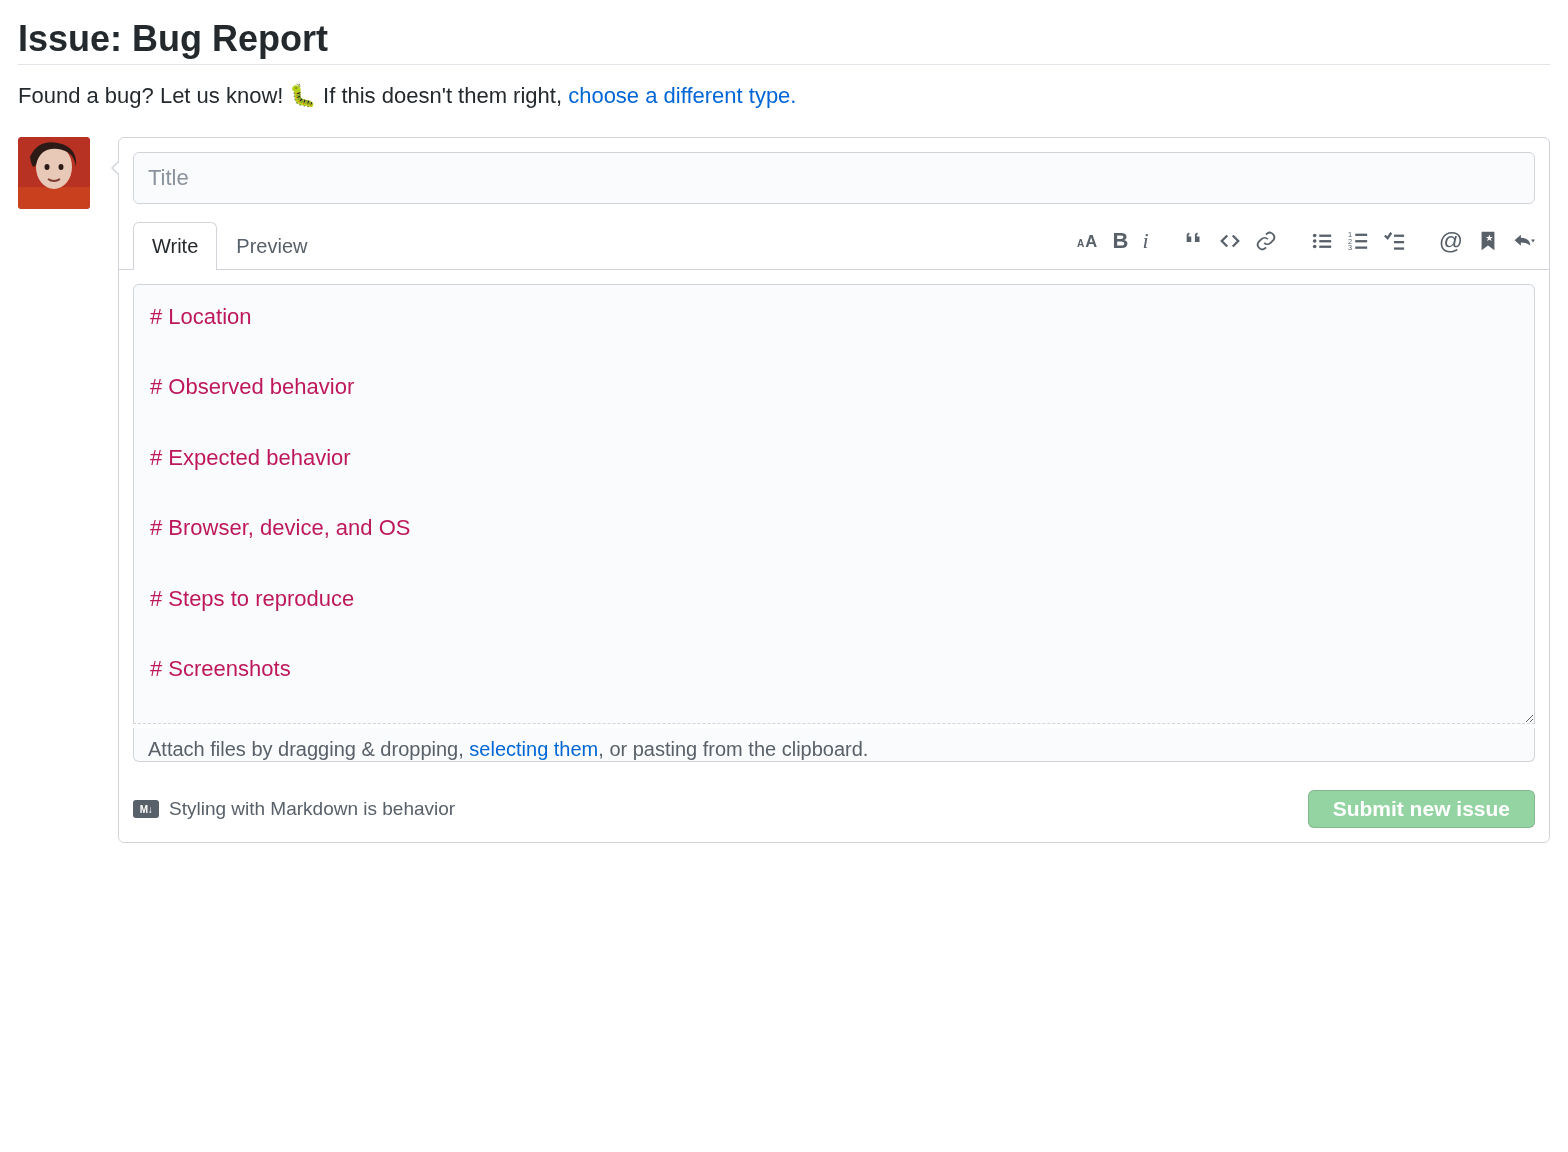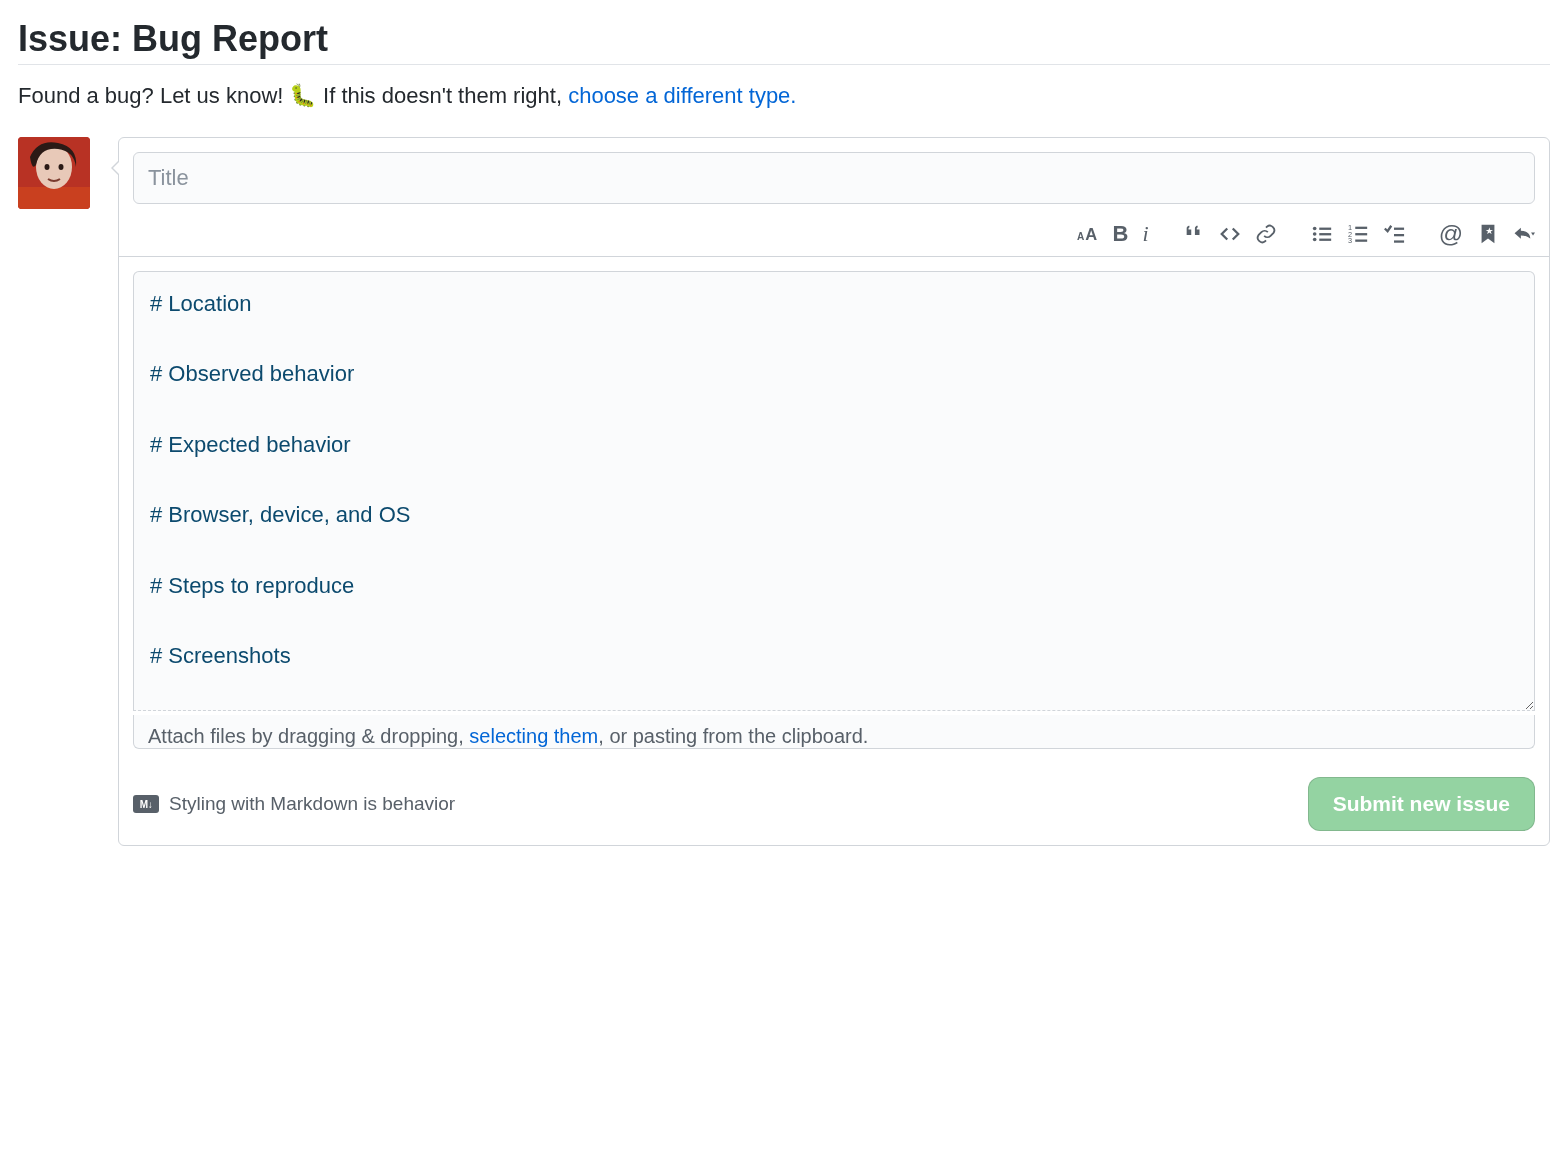--- a/index.html
+++ b/index.html
@@ -112,21 +112,21 @@
     font-family: inherit;
     font-size: 22px;
     line-height: 1.6;
     padding: 14px 16px;
     background: #fafbfc;
     border: 1px solid #d1d5da;
     border-top-left-radius: 6px;
     border-top-right-radius: 6px;
     border-bottom: 1px dashed #d1d5da;
     resize: vertical;
-    color: #0c4a6e;
+    color: #be185d;
   }
   .attach-hint {
     border: 1px solid #d1d5da;
     border-top: none;
     border-bottom-left-radius: 6px;
     border-bottom-right-radius: 6px;
     padding: 10px 14px 0 14px;
     font-size: 20px;
     color: #586069;
     background: #fafbfc;
@@ -148,22 +148,22 @@
     font-size: 10px; font-weight: 700;
     letter-spacing: -0.5px;
   }
   .submit-btn {
     margin-left: auto;
     font-size: 21px;
     font-weight: 600;
     color: #fff;
     background: #94d3a2;
     border: 1px solid rgba(27,31,35,0.15);
-    border-radius: 12px;
-    padding: 14px 24px;
+    border-radius: 6px;
+    padding: 6px 24px;
     cursor: pointer;
   }
 </style>
 </head>
 <body>
 
 <h1 class="page-title">Issue: Bug Report</h1>
 
 <p class="intro">
   <span>Found a bug? Let us know! </span><span>🐛</span><span>   If this doesn't them right, </span><a href="#">choose a different type.</a>
@@ -181,20 +181,24 @@
       <path d="M30 42 Q36 46 42 42" stroke="#7a3b2e" stroke-width="2" fill="none"></path>
     </svg>
   </div>
 
   <div class="comment-box">
     <div class="title-wrap">
       <input class="title-input" type="text" placeholder="Title" style="">
     </div>
 
     <div class="tabs-row">
+      <div class="tabs">
+        <div class="tab active">Write</div>
+        <div class="tab">Preview</div>
+      </div>
 
       <div class="toolbar">
         <div class="tool-group">
           <span class="tool-btn" title="Text size">
             <svg viewBox="0 0 24 24" fill="currentColor">
                 <text x="0" y="18" font-size="11" font-weight="700">A</text>
                 <text x="9" y="18" font-size="18" font-weight="700">A</text>
               </svg>
           </span>
           <span class="tool-btn" title="Bold" style="font-weight:900;">B</span>

